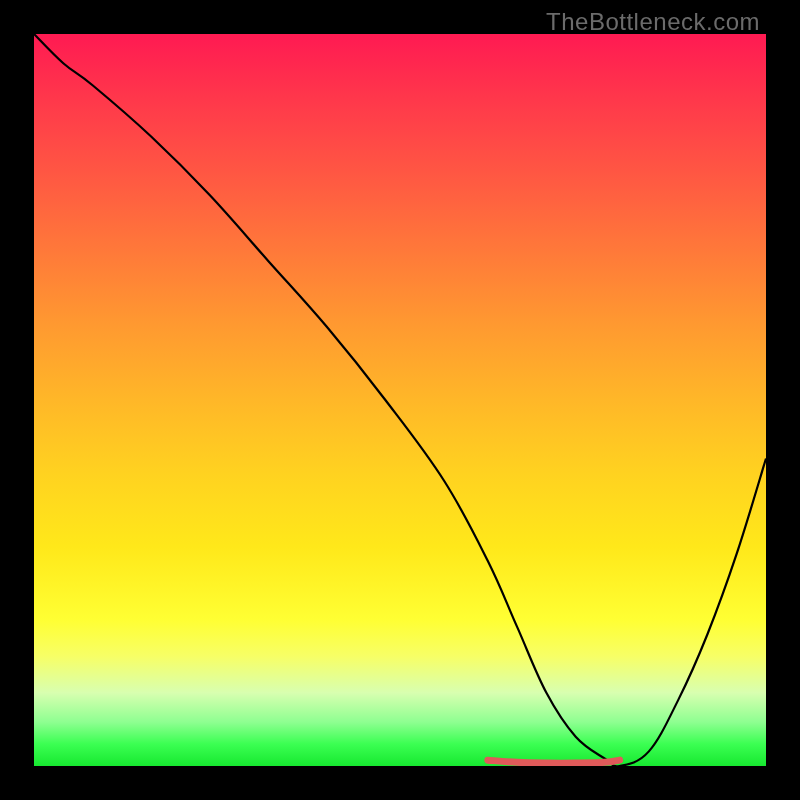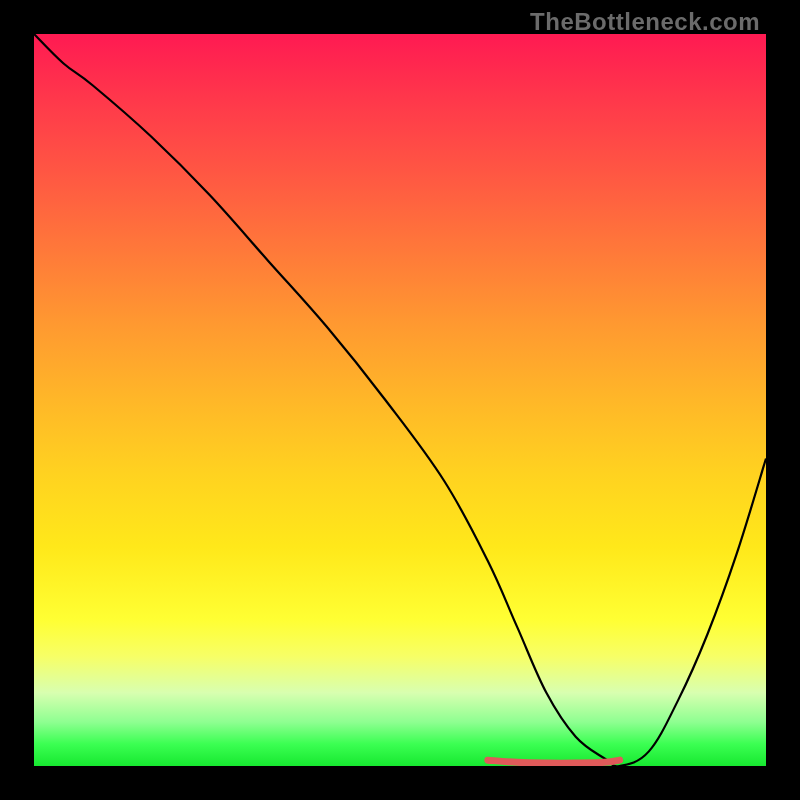--- a/index.html
+++ b/index.html
@@ -41,21 +41,21 @@
       #17e830 100%
     );
     overflow: hidden;
   }
   .watermark {
     position: absolute;
     top: 8px;
     right: 40px;
     color: #6b6b6b;
     font-size: 24px;
-    font-weight: 700;
+    font-weight: 400;
     letter-spacing: 0.5px;
     user-select: none;
   }
   svg.curve {
     position: absolute;
     left: 0;
     top: 0;
     width: 732px;
     height: 732px;
     overflow: visible;

